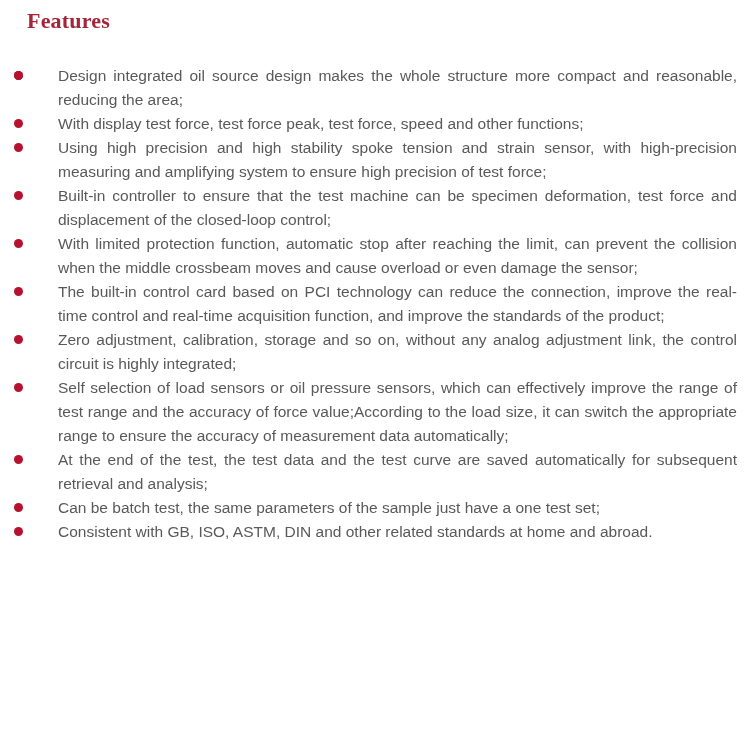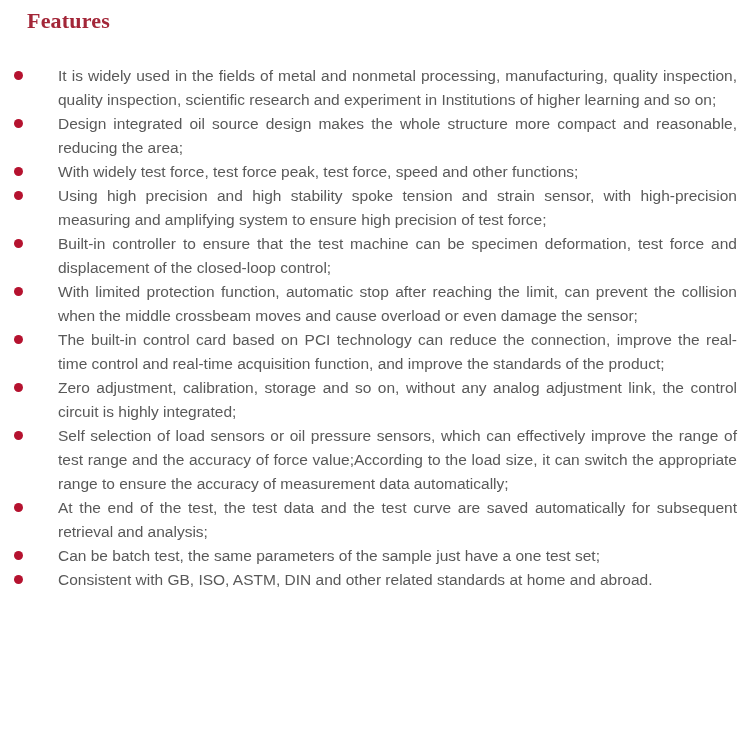--- a/index.html
+++ b/index.html
@@ -43,31 +43,30 @@
   }
 </style>
 </head>
 <body>
 
 <h1 class="page-title">Features</h1>
 
 <ul class="features-list">
   <li class="feature-item">
     <span class="bullet"></span>
-    <span>It is widely used in the fields of metal and nonmetal processing, manufacturing, quality inspection, quality inspection, scientific research and experiment in Institutions of higher learning and so on;</span>
   </li>
 
   <li class="feature-item">
     <span class="bullet"></span>
     <span>Design integrated oil source design makes the whole structure more compact and reasonable, reducing the area;</span>
   </li>
 
   <li class="feature-item">
     <span class="bullet"></span>
-    <span>With widely test force, test force peak, test force, speed and other functions;</span>
+    <span>With display test force, test force peak, test force, speed and other functions;</span>
   </li>
 
 
 
   <li class="feature-item">
     <span class="bullet"></span>
     <span>Using high precision and high stability spoke tension and strain sensor, with high-precision measuring and amplifying system to ensure high precision of test force;</span>
   </li>
 
   <li class="feature-item">

